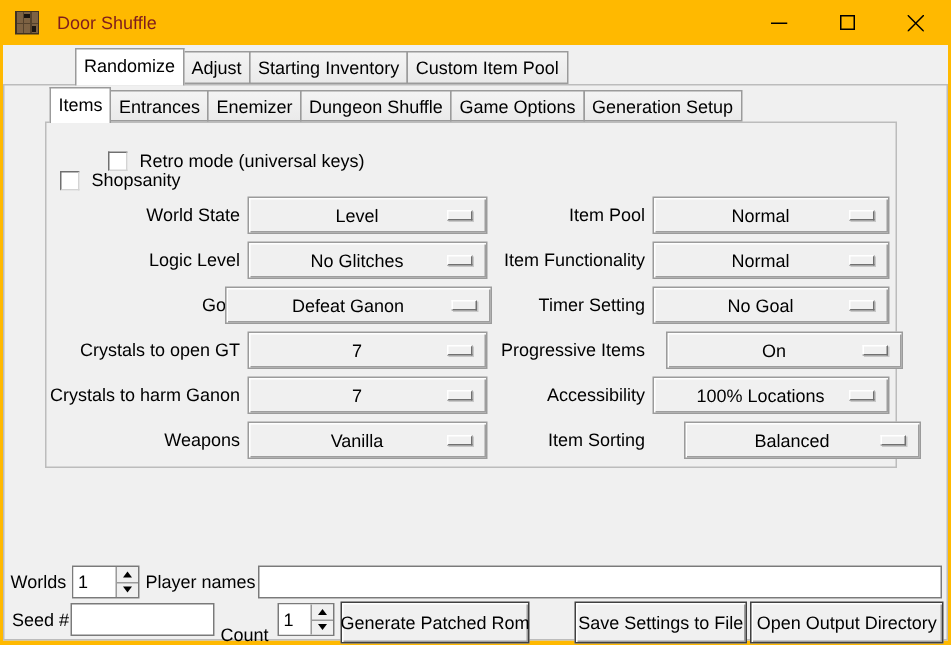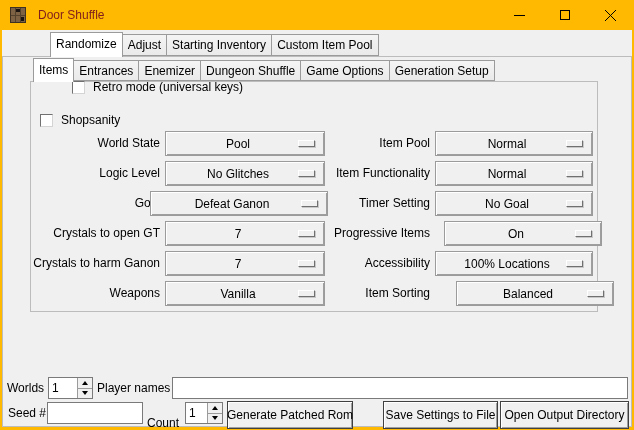--- a/index.html
+++ b/index.html
@@ -143,32 +143,32 @@
 
   <div class="tabbar tabbar-sub">
     <div class="tab active">Items</div>
     <div class="tab">Entrances</div>
     <div class="tab">Enemizer</div>
     <div class="tab">Dungeon Shuffle</div>
     <div class="tab">Game Options</div>
     <div class="tab">Generation Setup</div>
   </div>
 
-  <div class="checkrow" style="top:80px;padding-left:32px;">
+  <div class="checkrow" style="top:100px;padding-left:32px;">
     <span class="checkbox"></span>
     <span>Retro mode (universal keys)</span>
   </div>
   <div class="checkrow" style="top:113px;">
     <span class="checkbox"></span>
     <span>Shopsanity</span>
   </div>
 
   <span class="optlabel" style="right:474px; top:131px;">World State</span>
   <div class="opt" style="left:165px; top:131px; width:160px;">
-    <span class="opt-value">Pool</span>
+    <span class="opt-value">Level</span>
       <span class="ind"></span>
   </div>
   <span class="optlabel" style="right:474px; top:161px;">Logic Level</span>
   <div class="opt" style="left:165px; top:161px; width:160px;">
     <span class="opt-value">No Glitches</span>
       <span class="ind"></span>
   </div>
   <span class="optlabel" style="right:474px; top:191px;">Goal</span>
   <div class="opt" style="left:150px; top:191px; width:178px;">
     <span class="opt-value">Defeat Ganon</span>

